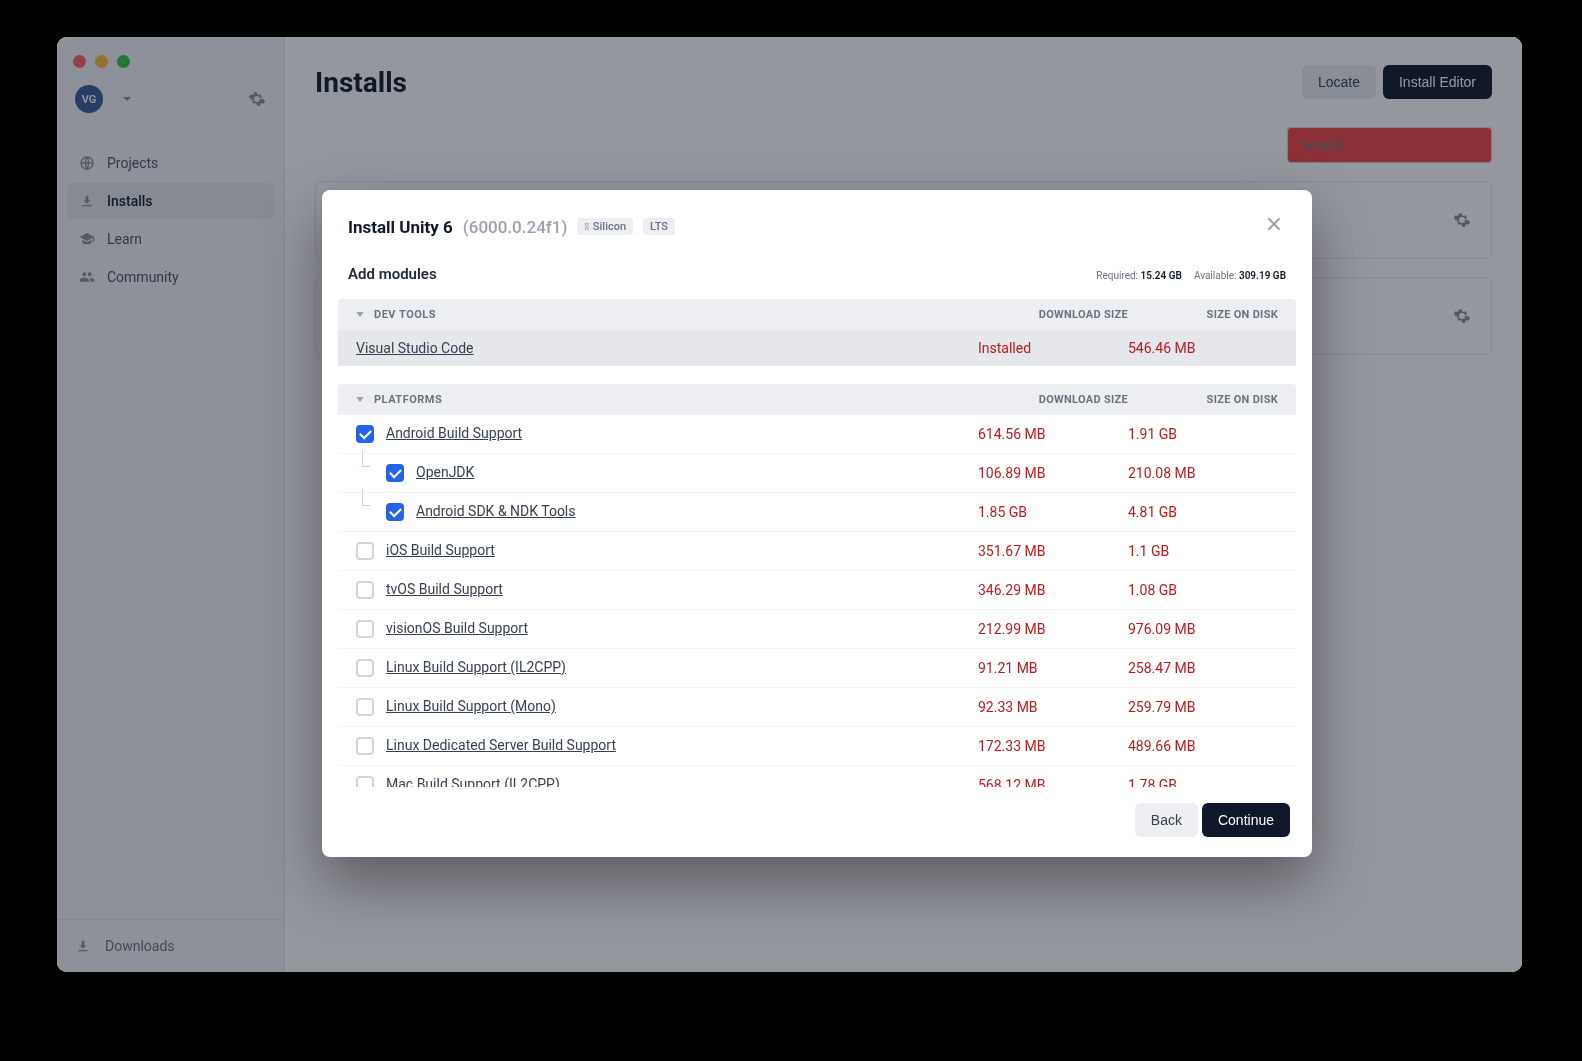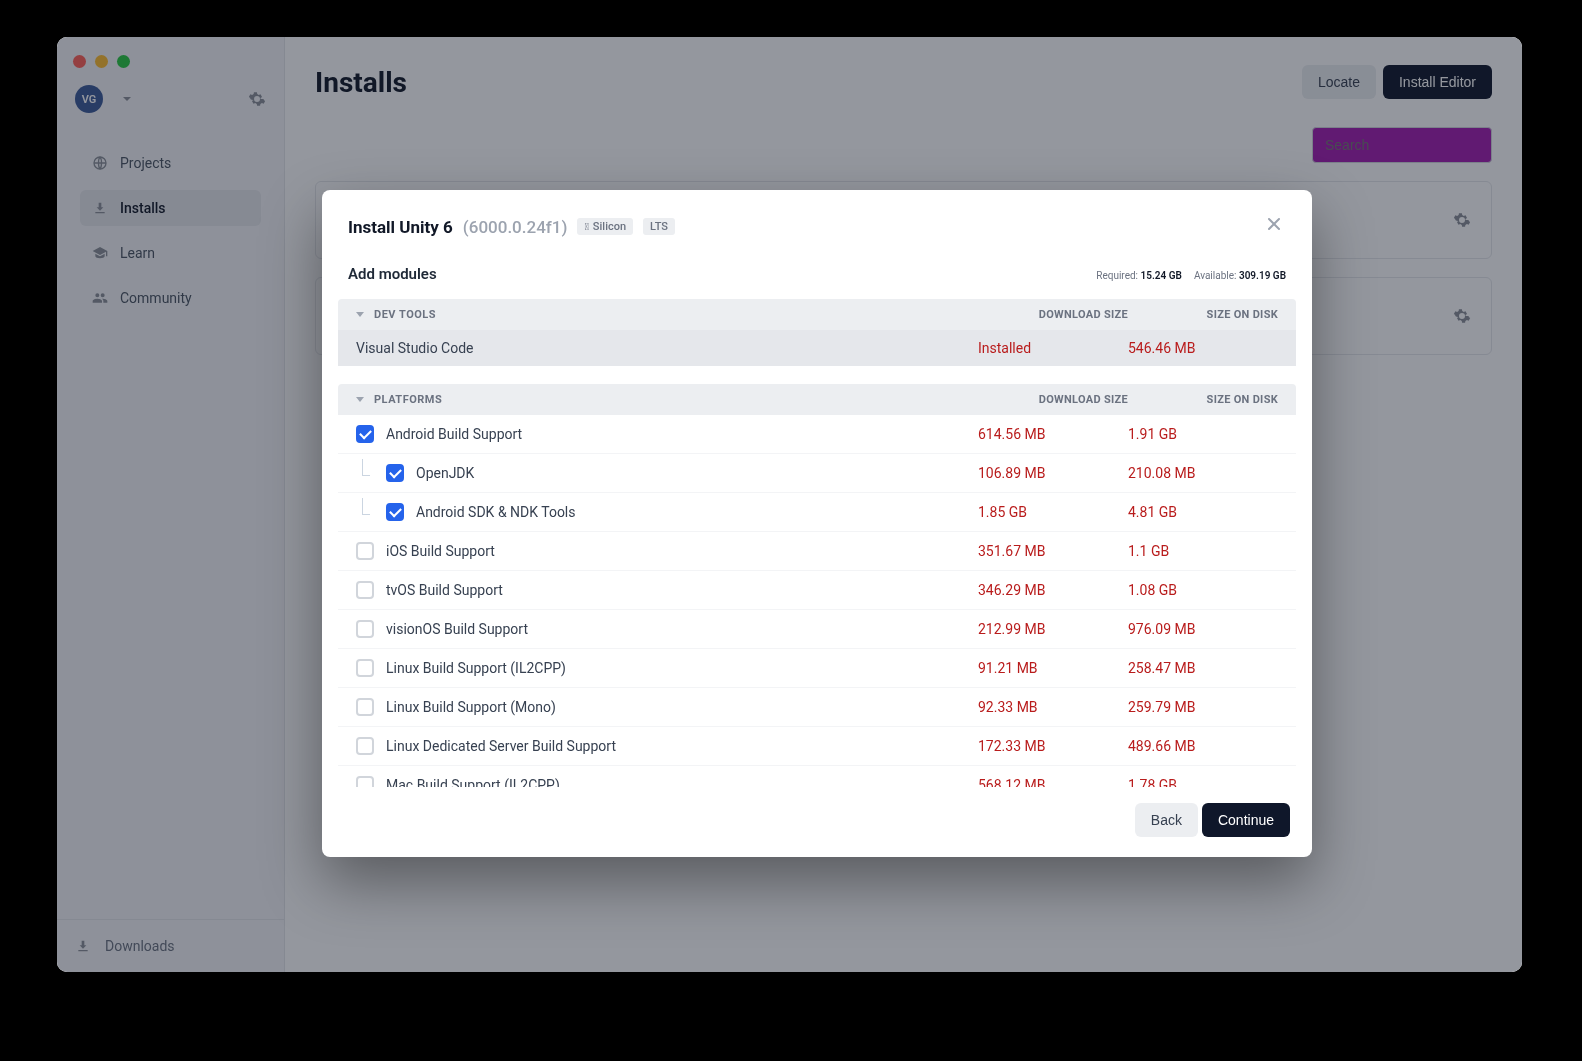--- a/index.html
+++ b/index.html
@@ -54,22 +54,22 @@
     width: 28px; height: 28px; border-radius: 50%;
     background: #3b5998;
     color:#fff; font-size:11px; font-weight:600;
     display:flex; align-items:center; justify-content:center;
   }
   .avatar-wrap { display:flex; align-items:center; gap:16px; color:#6b7280; }
   .gear {
     width:18px; height:18px; color:#8b8f98;
   }
   .nav {
-    padding: 10px 23px;
-    display:flex; flex-direction:column; gap:9px;
+    padding: 10px 10px;
+    display:flex; flex-direction:column; gap:2px;
   }
   .nav-item {
     display:flex; align-items:center; gap:12px;
     padding: 10px 12px;
     border-radius: 6px;
     color:#4b5563;
     font-size:14px;
     cursor:pointer;
   }
   .nav-item.active { background:#e5e7eb; color:#111827; font-weight:500; }
@@ -96,25 +96,25 @@
   .btn {
     border:none; border-radius:6px; padding:9px 16px; font-size:14px; cursor:pointer;
   }
   .btn-secondary { background:#eceef1; color:#374151; }
   .btn-primary { background:#0f172a; color:#fff; }
   .search-row {
     padding: 18px 30px;
     display:flex; justify-content:flex-end;
   }
   .search-input {
-    width: 180px; height:36px;
+    width: 205px; height:36px;
     border:1px solid #d1d5db; border-radius:4px;
     padding: 0 12px;
     font-size:14px;
-    background:#a21caf;
+    background:#ef4444;
   }
   .install-card {
     margin: 0 30px 18px 30px;
     background:#fff; border:1px solid #e5e7eb; border-radius:6px;
     height: 78px;
     display:flex; align-items:center; justify-content:flex-end;
     padding: 0 20px;
   }
 
   
@@ -191,21 +191,21 @@
   .row {
     display:grid;
     grid-template-columns: 1fr 150px 150px;
     align-items:center;
     padding: 10px 18px;
     font-size:14px;
     color:#374151;
     border-bottom:1px solid #f3f4f6;
   }
   .row.installed { background:#e5e7eb; border-bottom:none; }
-  .row .name-cell { display:flex; align-items:center; gap:12px; }
+  .row .name-cell { display:flex; gap:12px;text-decoration:underline; }
   .row .val { color:#b91c1c; }
   .checkbox {
     width:18px; height:18px; border-radius:4px;
     border:2px solid #d1d5db; background:#fff;
     display:inline-flex; align-items:center; justify-content:center;
     flex-shrink:0;
     cursor:pointer;
   }
   .checkbox.checked { background:#2563eb; border-color:#2563eb; }
   .checkbox.checked::after {

